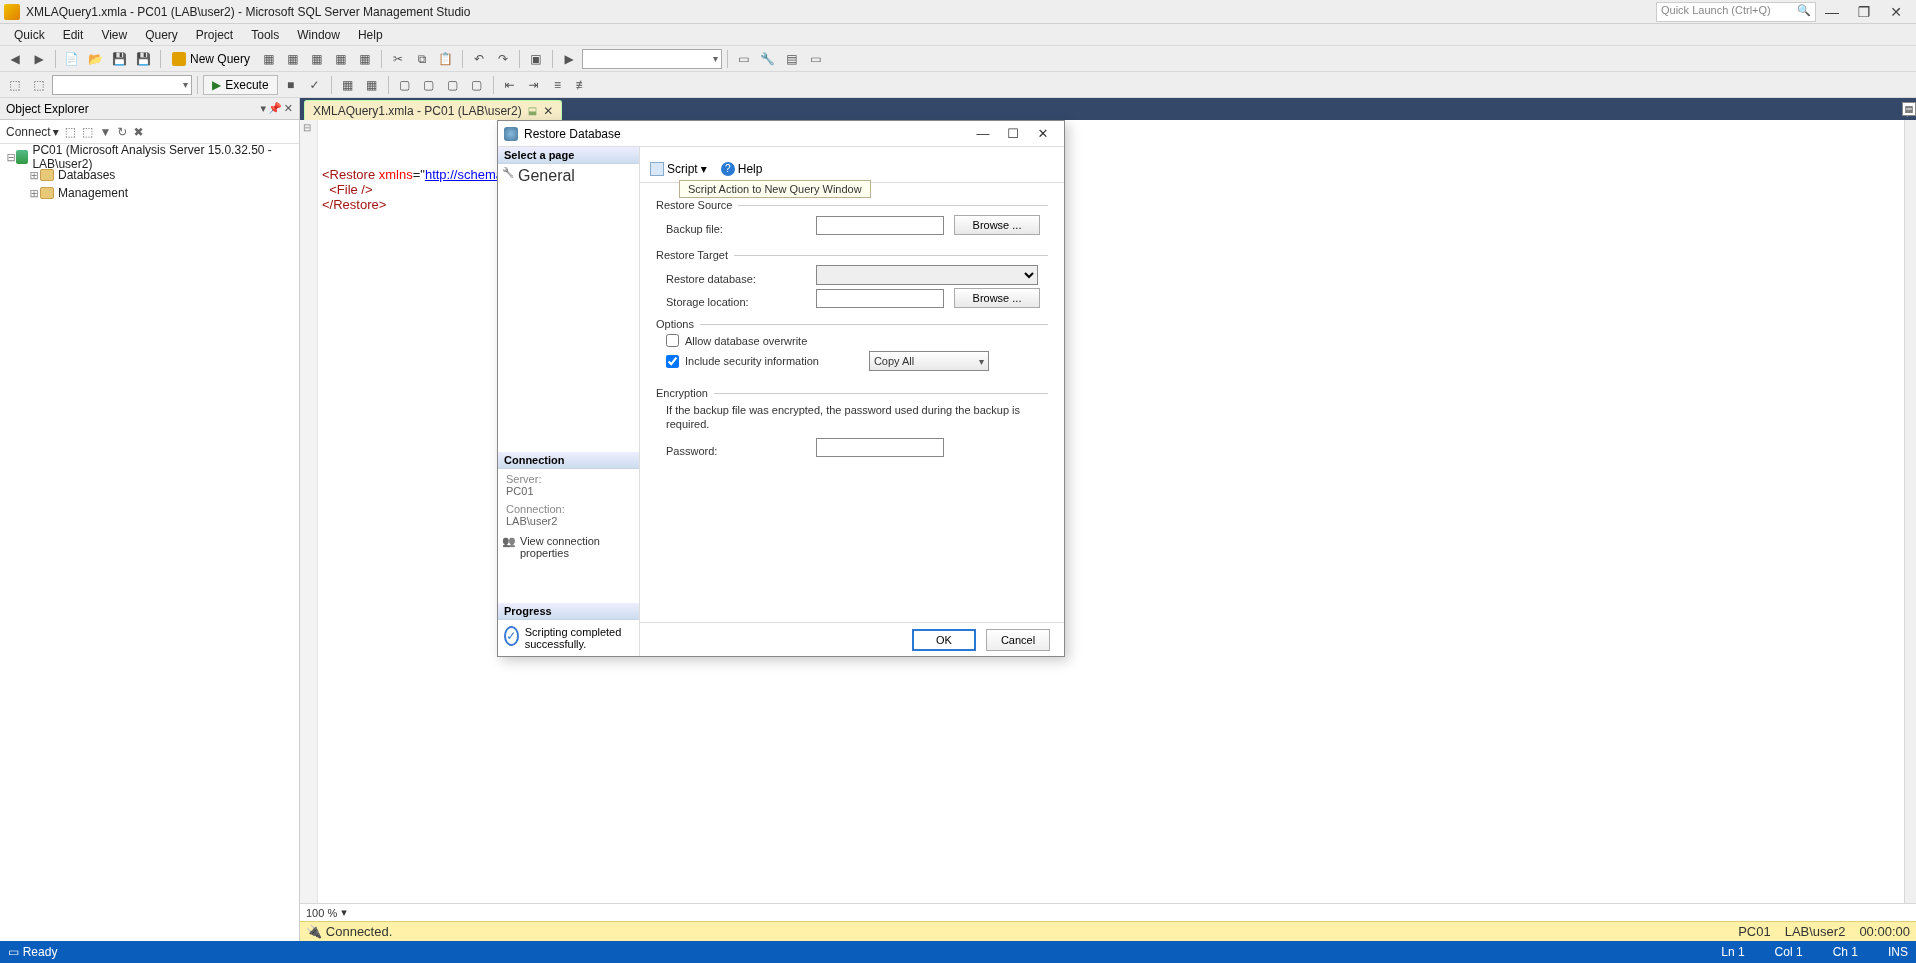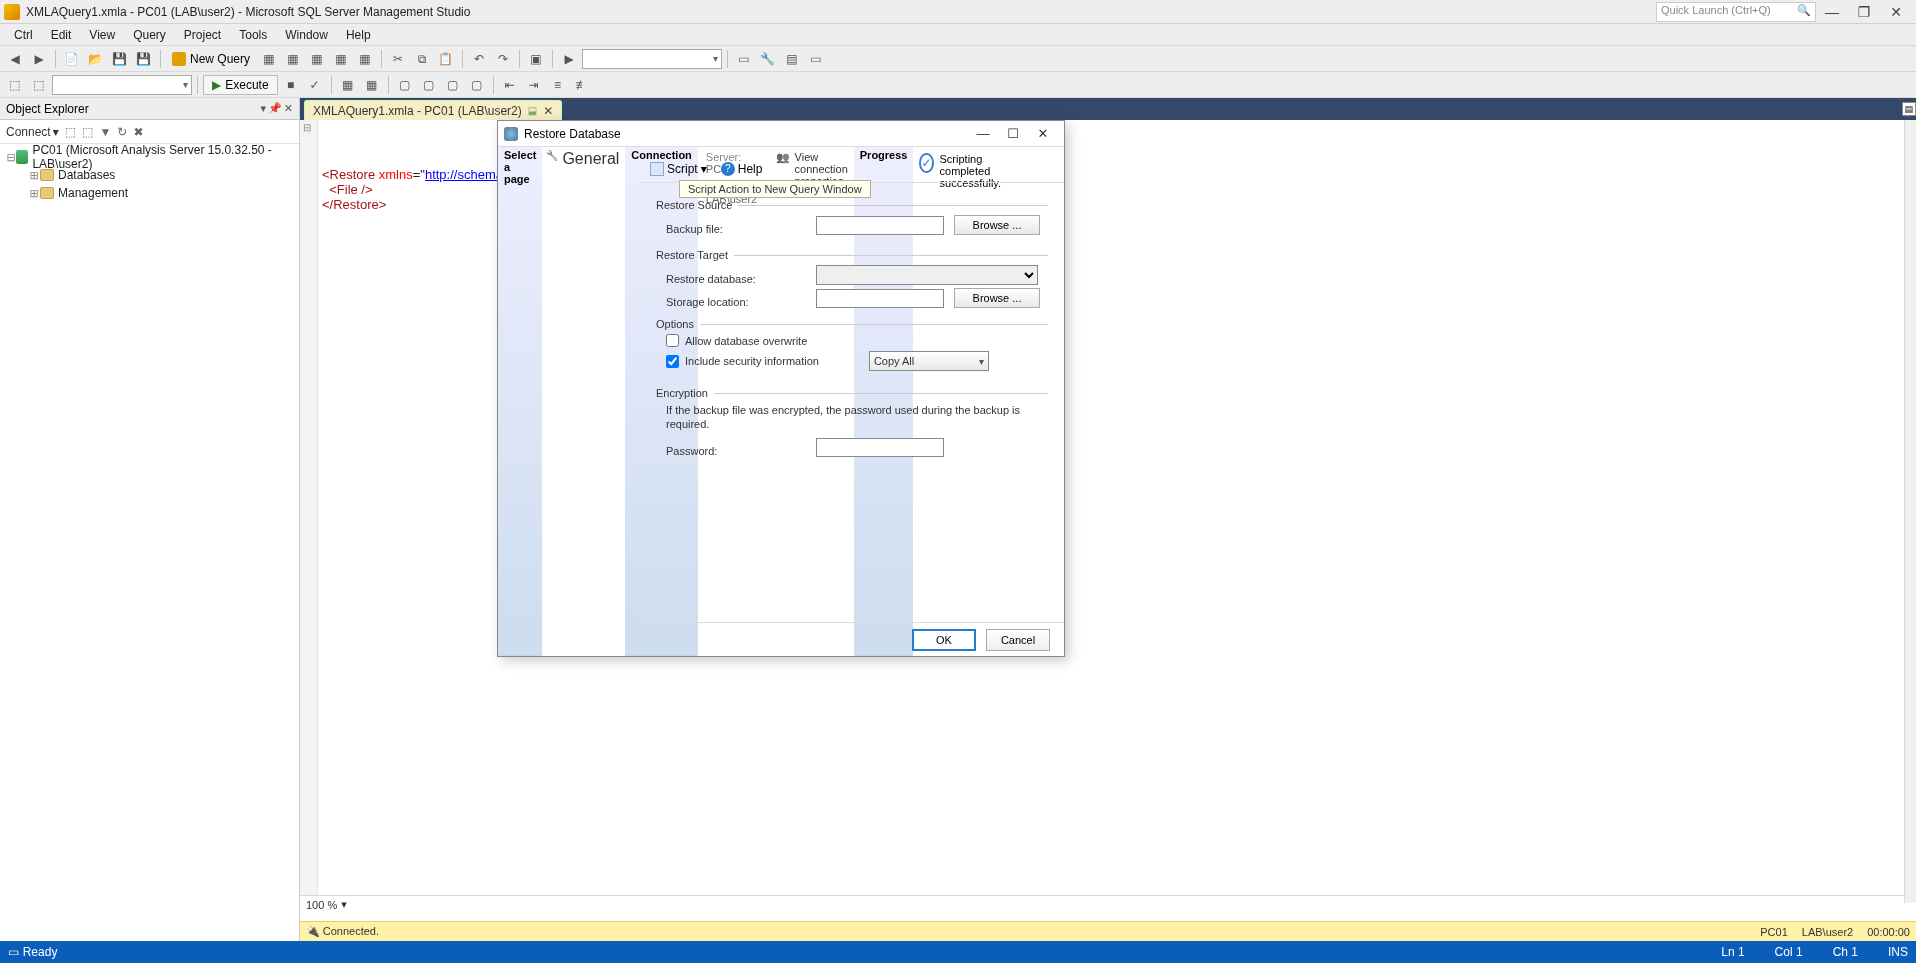--- a/index.html
+++ b/index.html
@@ -49,35 +49,35 @@
 .doc-tab .pin { color:#8a6; font-size:10px;}
 .doc-tab .close { color:#444; font-size:12px;}
 .tabstrip .tab-dd { margin-left:auto; color:#ccc; padding:0 6px; font-size:11px;}
 .code { flex:1; background:#fff; font-family:Consolas,monospace; font-size:13px; padding:2px 0 2px 22px; position:relative; white-space:pre; color:#222; }
 .code .gutter { position:absolute; left:0; top:0; width:18px; height:100%; background:#f3f3f3; border-right:1px solid #e4e4e4;}
 .code .fold { position:absolute; left:3px; font-size:10px; color:#888; }
 .code .tag { color:#a31515; }
 .code .attr { color:#ff0000; }
 .code .val  { color:#0000ff; text-decoration:underline; }
 .zoom-bar { height:18px; border-top:1px solid #d8d8d8; font-size:11px; color:#333; display:flex; align-items:center; padding:0 6px; gap:4px;}
-.connected-bar { height:20px; background:#fff2a8; border-top:1px solid #e0d070; display:flex; align-items:center; padding:0 6px; font-size:11px; color:#333; justify-content:space-between;margin-top:8px;}
+.connected-bar { height:20px; background:#fff2a8; border-top:1px solid #e0d070; display:flex; align-items:center; padding:0 6px; font-size:13px; color:#333; justify-content:space-between;}
 .connected-bar .right { display:flex; gap:14px; }
 
 
 .statusbar { height:22px; background:#0a5dbb; color:#fff; display:flex; align-items:center; padding:0 8px; font-size:12px; justify-content:space-between;}
 .statusbar .right { display:flex; gap:30px;}
 
 
 .dialog { position:absolute; left:497px; top:120px; width:568px; height:537px; background:#fff; border:1px solid #888; box-shadow:4px 4px 12px rgba(0,0,0,0.2); display:flex; flex-direction:column; }
 .dlg-title { height:26px; display:flex; align-items:center; padding:0 6px; font-size:12px; border-bottom:1px solid #ddd; }
 .dlg-title .db-icon { width:14px; height:14px; margin-right:6px; background:radial-gradient(#8bd,#479); border-radius:3px; }
 .dlg-title .spacer { flex:1; }
 .dlg-title .win-btn { width:30px; text-align:center; color:#333; font-size:13px; }
 .dlg-body { flex:1; display:flex; }
-.dlg-left { width:142px; background:#fff; border-right:1px solid #ddd; display:flex; flex-direction:row; }
+.dlg-left { width:142px; background:#fff; border-right:1px solid #ddd; display:flex; flex-direction:column; }
 .sect-hdr { background:linear-gradient(#eef,#cde); font-weight:bold; font-size:11px; padding:2px 6px; border-bottom:1px solid #c8d4e6;}
 .sect-item { padding:3px 6px 3px 20px; font-size:16px; position:relative; color:#333;}
 .sect-item::before { content:"🔧"; position:absolute; left:4px; font-size:10px; filter:grayscale(1);}
 .conn-block { padding:4px 8px; font-size:11px; color:#666; }
 .conn-block .lbl { color:#888; }
 .view-conn { padding:4px 6px 4px 22px; font-size:11px; color:#333; position:relative;}
 .view-conn::before{ content:"👥"; position:absolute; left:4px; font-size:11px; filter:grayscale(1);}
 .progress-block { padding:6px; display:flex; gap:6px; align-items:flex-start; font-size:11px;}
 .progress-block .chk { width:20px; height:20px; border:2px solid #3a7bd5; border-radius:50%; display:flex; align-items:center; justify-content:center; color:#3a7bd5; font-size:12px;}
 
@@ -119,21 +119,21 @@
   <div class="quick-launch">
     <span>Quick Launch (Ctrl+Q)</span>
     <span>🔍</span>
   </div>
   <div class="win-btn">—</div>
   <div class="win-btn">❐</div>
   <div class="win-btn">✕</div>
 </div>
 
 <div class="menubar">
-  <div class="menu">Ctrl</div>
+  <div class="menu">Quick</div>
   <div class="menu">Edit</div>
   <div class="menu">View</div>
   <div class="menu">Query</div>
   <div class="menu">Project</div>
   <div class="menu">Tools</div>
   <div class="menu">Window</div>
   <div class="menu">Help</div>
 </div>
 
 <div class="toolbar-row">

